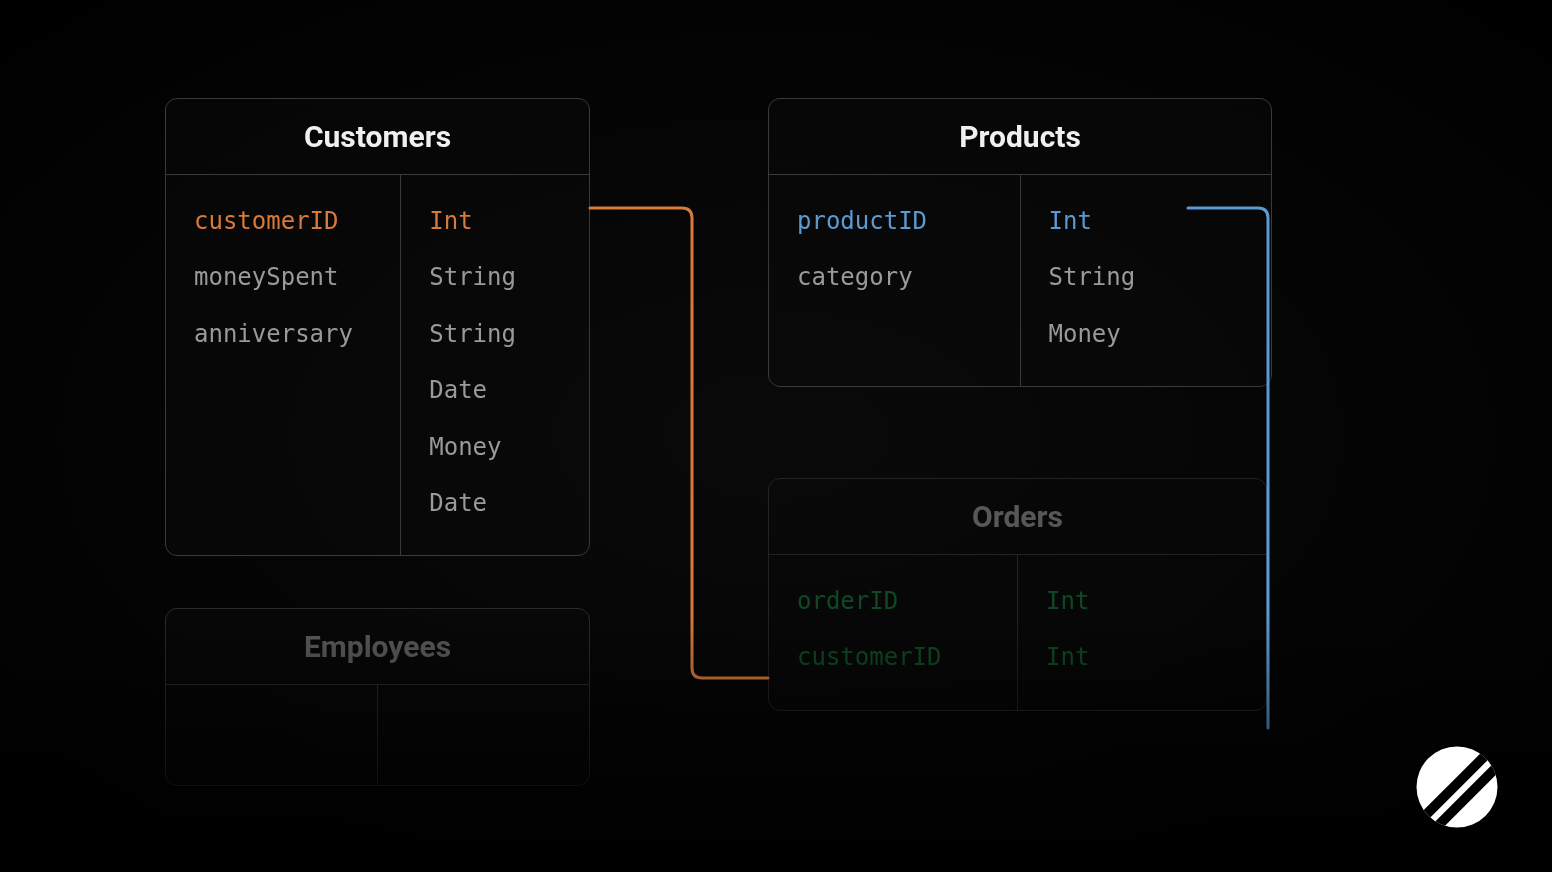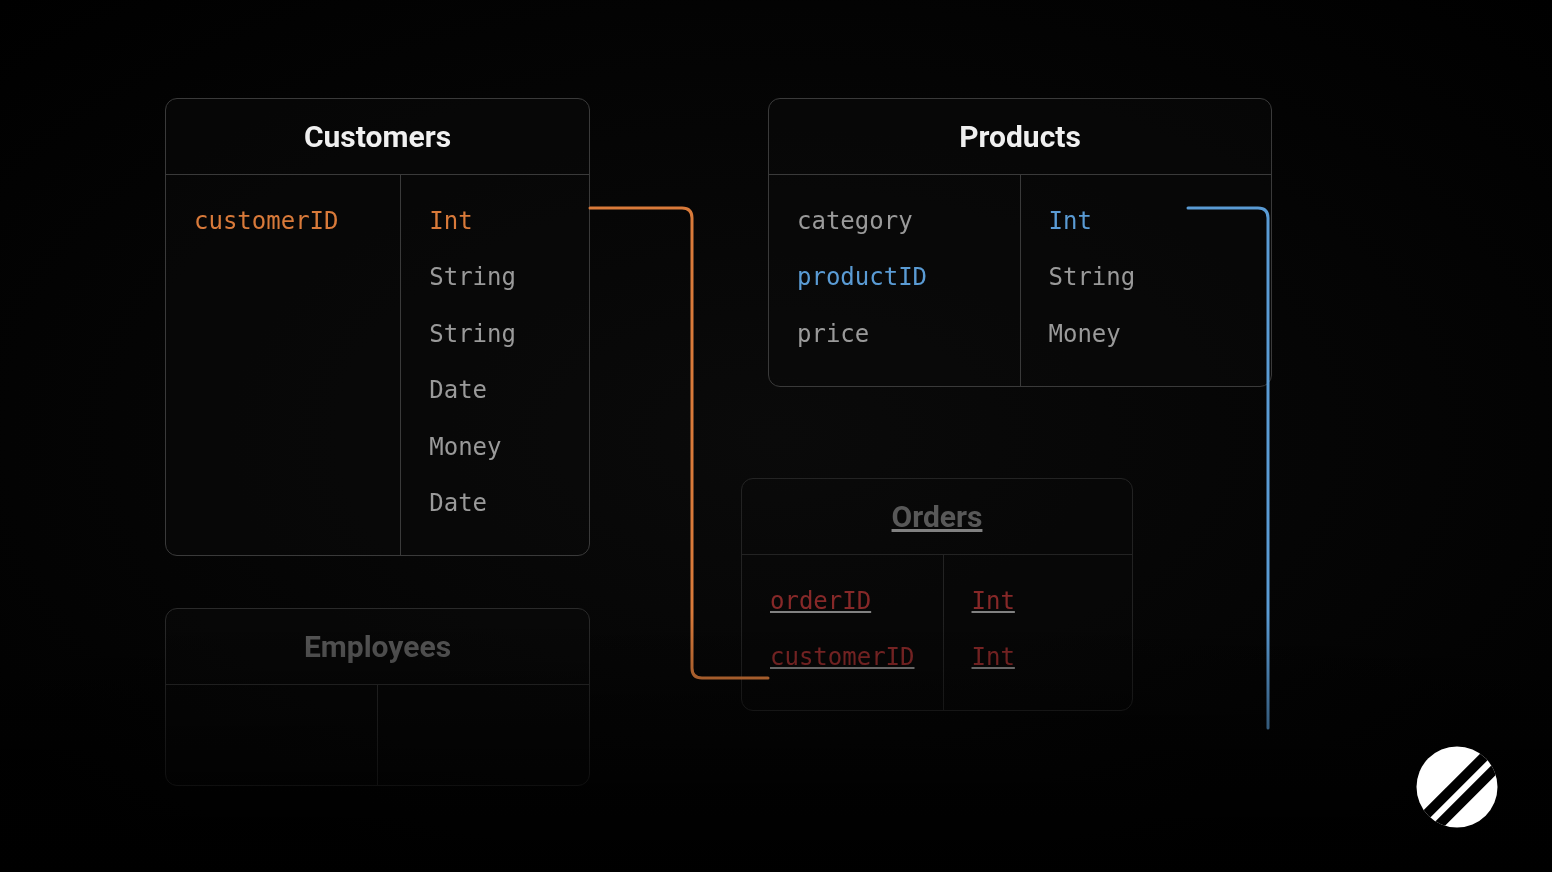--- a/index.html
+++ b/index.html
@@ -52,21 +52,21 @@
       line-height: 2.35;
       color: #9a9a9a;
       white-space: nowrap;
     }
     .field-row.highlight-orange { color: #d97a3a; }
     .field-row.highlight-blue { color: #5a9bd4; }
     .faded .table-header { color: #5a5a5a; }
     .faded { border-color: #2a2a2a; }
     .faded .table-header, .faded .col-left { border-color: #2a2a2a; }
     .dimmed { opacity: 0.55; }
-    .dimmed .field-row { color: #ef4444; }
+    .dimmed .field-row { color: #15803d; }
     .connector {
       position: absolute;
       pointer-events: none;
     }
     .connector svg {
       width: 100%;
       height: 100%;
       overflow: visible;
     }
     .logo {
@@ -88,49 +88,50 @@
 </head>
 <body>
 
 <div class="canvas">
 
   <div class="table-card" style="left:165px; top:98px; width:425px;">
     <div class="table-header">Customers</div>
     <div class="table-body">
       <div class="col col-left" style="flex:1.15">
         <div class="field-row highlight-orange">customerID</div>
+        <div class="field-row">moneySpent</div>
+        <div class="field-row">anniversary</div>
       </div>
       <div class="col" style="flex:0.85">
         <div class="field-row highlight-orange">Int</div>
         <div class="field-row">String</div>
         <div class="field-row">String</div>
         <div class="field-row">Date</div>
         <div class="field-row">Money</div>
         <div class="field-row">Date</div>
       </div>
     </div>
   </div>
 
   <div class="table-card" style="left:768px; top:98px; width:504px;">
     <div class="table-header">Products</div>
     <div class="table-body">
       <div class="col col-left">
+        <div class="field-row highlight-blue">productID</div>
         <div class="field-row">category</div>
-        <div class="field-row highlight-blue">productID</div>
-        <div class="field-row">price</div>
       </div>
       <div class="col">
         <div class="field-row highlight-blue">Int</div>
         <div class="field-row">String</div>
         <div class="field-row">Money</div>
       </div>
     </div>
   </div>
 
-  <div class="table-card dimmed" style="left:741px; top:478px; width:392px;text-decoration:underline;">
+  <div class="table-card dimmed" style="left:768px; top:478px; width:499px;">
     <div class="table-header" style="color:#9a9a9a; font-weight:700;">Orders</div>
     <div class="table-body">
       <div class="col col-left">
         <div class="field-row">orderID</div>
         <div class="field-row">customerID</div>
       </div>
       <div class="col">
         <div class="field-row">Int</div>
         <div class="field-row">Int</div>
       </div>

